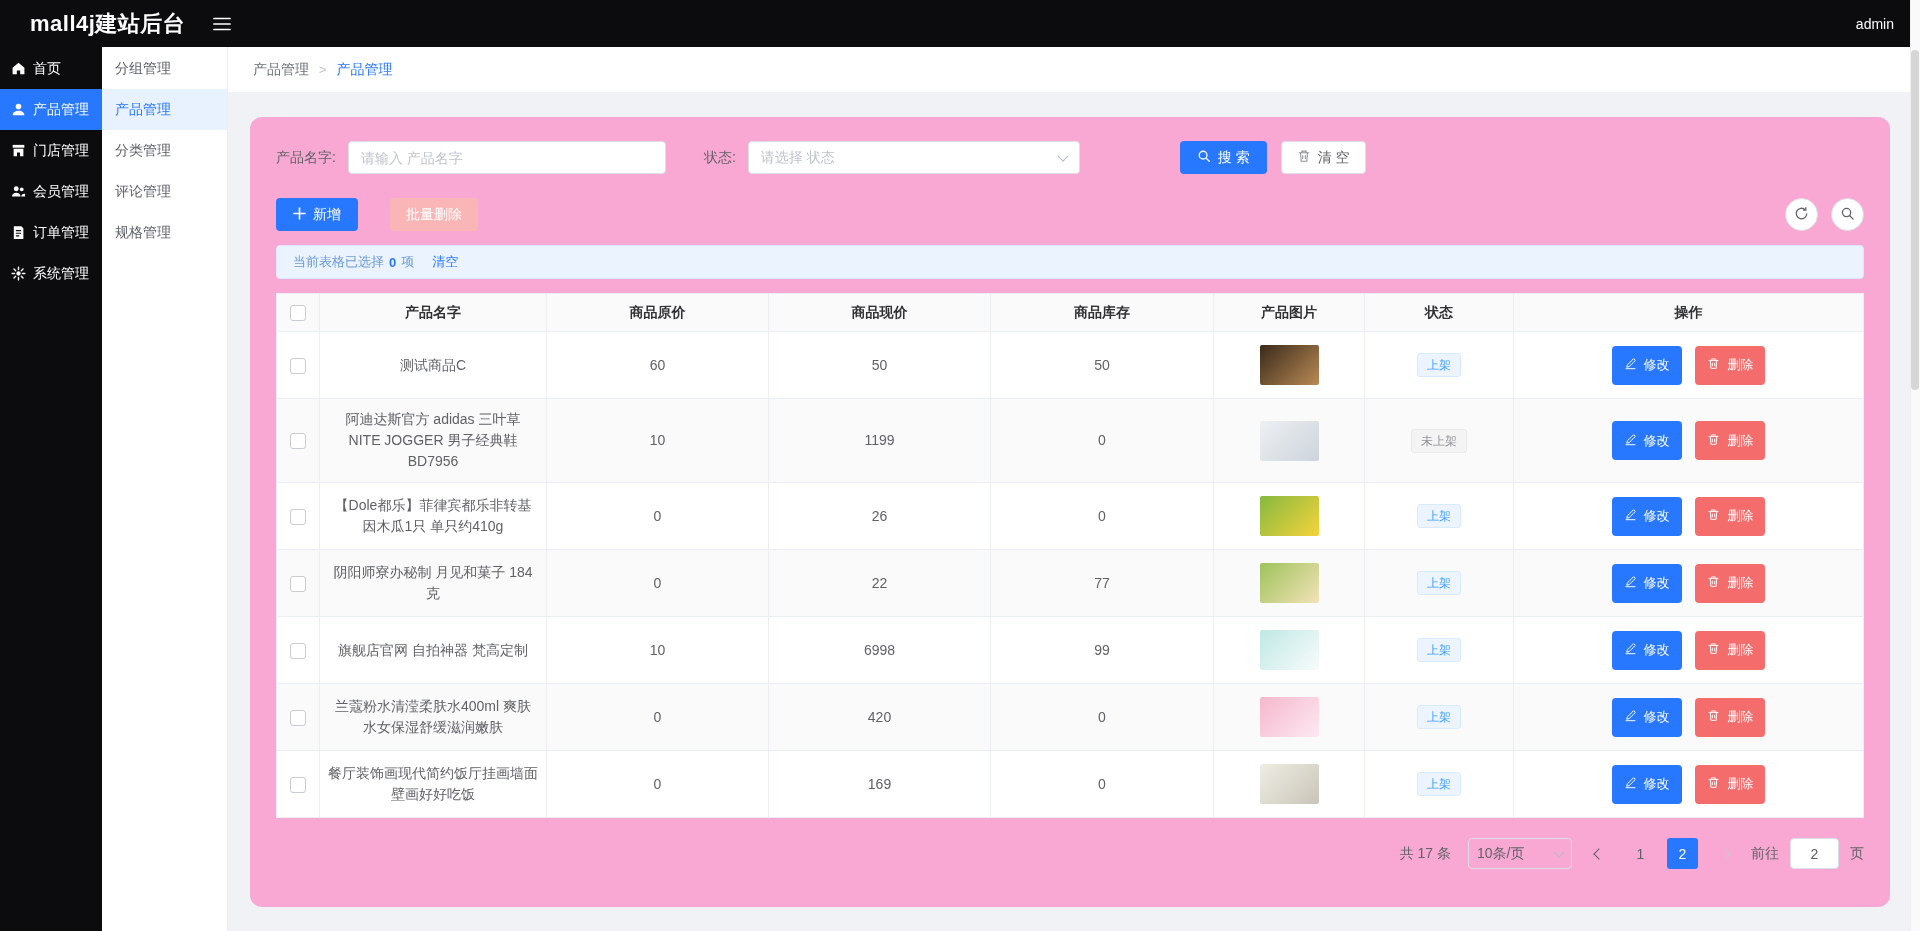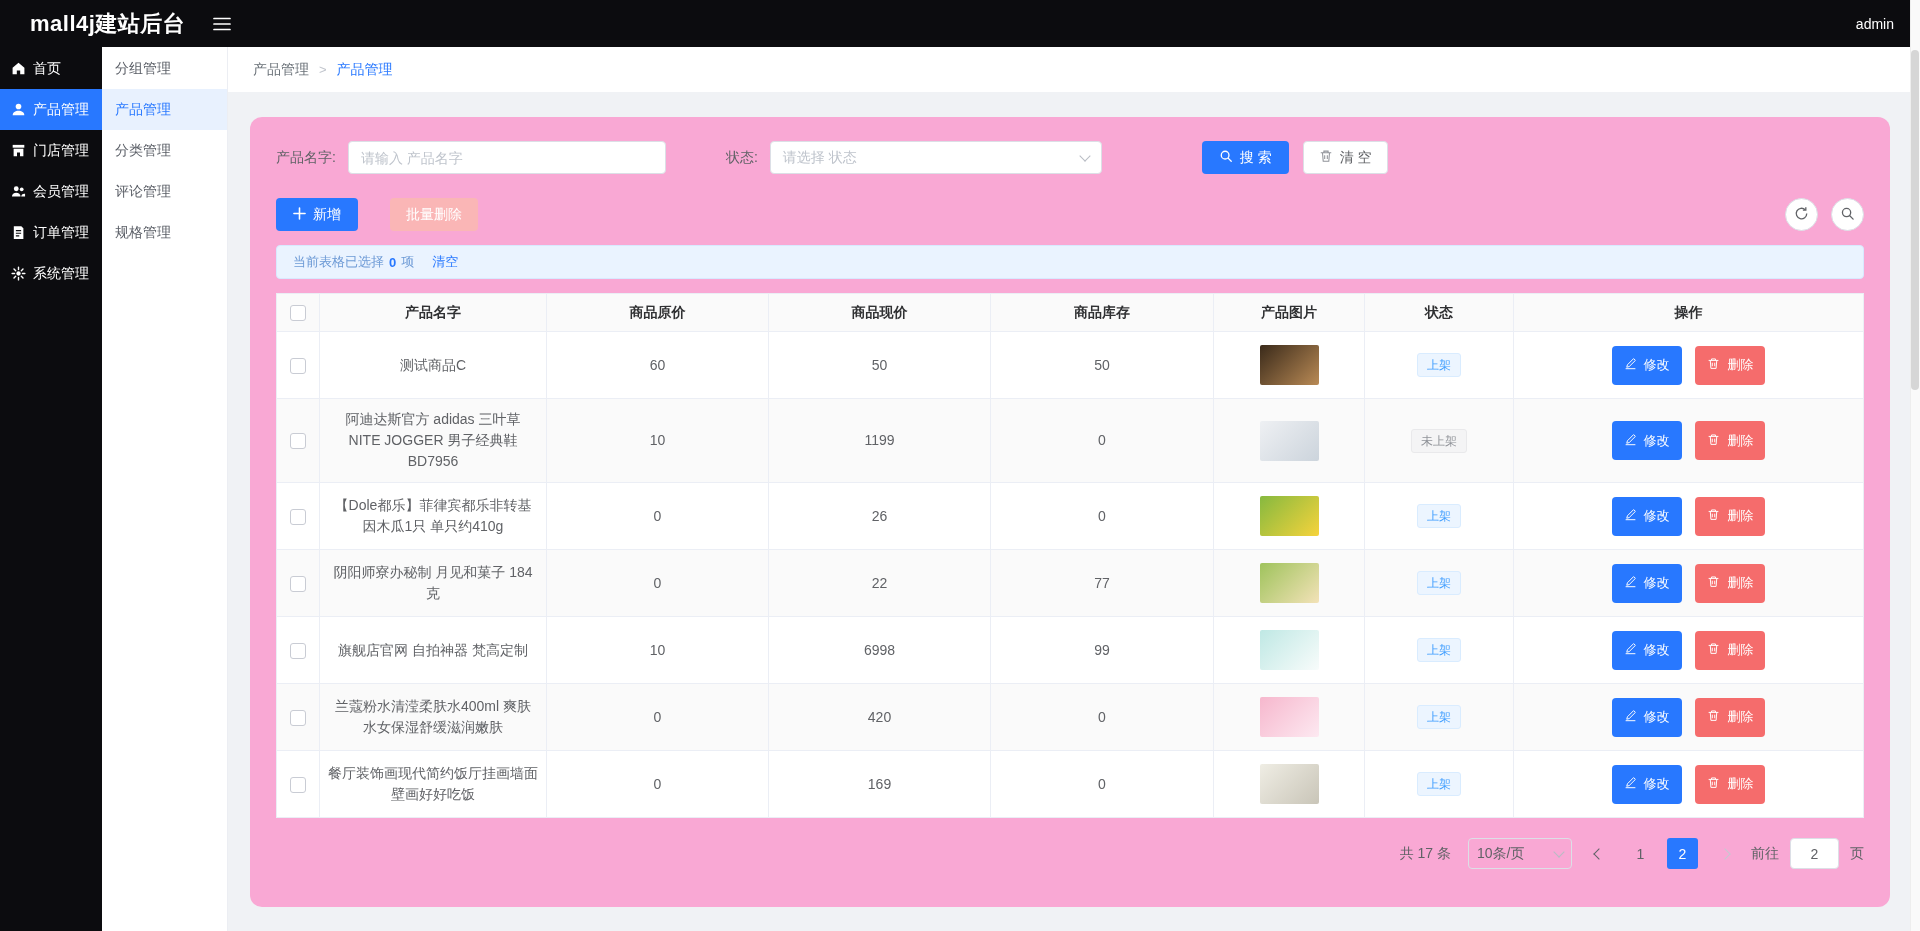--- a/index.html
+++ b/index.html
@@ -30,21 +30,21 @@
   .crumb-first{color:#697077}
   .crumb-sep{color:#c0c4cc;font-size:13px}
   .crumb-current{color:#2878ff;cursor:pointer}
 
   .content{flex:1;background:#f0f2f5;padding:25px 30px 0 22px;overflow:hidden}
   .card{background:#f9a8d4;border-radius:12px;padding:24px 26px;min-height:790px}
 
   
   .filter-row{display:flex;align-items:center;margin-bottom:24px}
   .f-label{color:#606266;margin-right:12px;white-space:nowrap}
-  .f-label.status{margin-left:60px}
+  .f-label.status{margin-left:38px}
   .text-input{height:33px;border:1px solid #dcdfe6;border-radius:4px;padding:4px 12px;width:318px;
     font-size:14px;color:#606266;background:#fff;outline:none;font-family:inherit}
   .text-input::placeholder{color:#bfc4cc}
   .select{height:33px;border:1px solid #dcdfe6;border-radius:4px;display:flex;align-items:center;
     justify-content:space-between;padding:0 12px;width:332px;background:#fff;cursor:pointer}
   .select .ph{color:#bfc4cc}
   .chev-down{width:8px;height:8px;border-right:1.4px solid #b8bcc4;border-bottom:1.4px solid #b8bcc4;
     transform:rotate(45deg);margin-top:-4px;flex:none}
   .filter-actions{display:flex;align-items:center;gap:14px;margin-left:100px}
 

